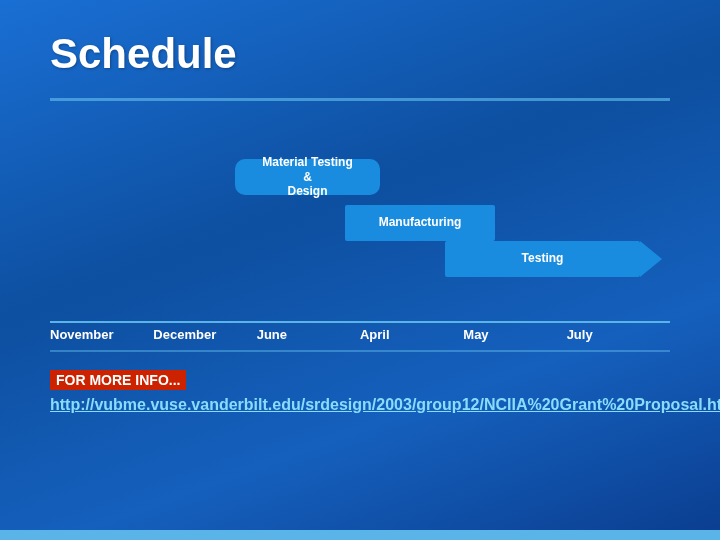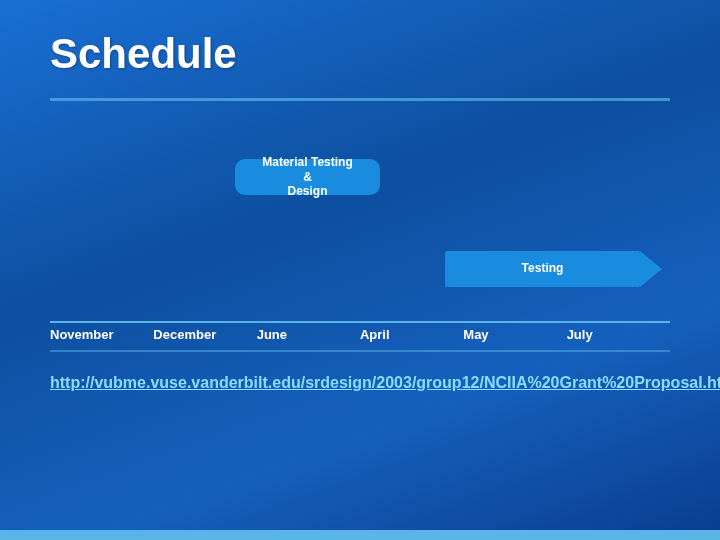--- a/index.html
+++ b/index.html
@@ -72,21 +72,21 @@
     
     #bar-manufacturing {
       left: 295px;
       top: 92px;
       width: 150px;
     }
 
     
     #bar-testing {
       left: 395px;
-      top: 138px;
+      top: 128px;
       width: 195px;
     }
 
     #bar-testing::after {
       content: '';
       position: absolute;
       right: -22px;
       top: 0;
       width: 0;
       height: 0;
@@ -177,39 +177,45 @@
 
   <div class="h-line"></div>
 
   <div class="gantt-wrapper">
 
 
     <div class="g-bar" id="bar-material">
       <span style="text-align:center;line-height:1.2;font-size:12px;">Material Testing<br>&amp;<br>Design</span>
     </div>
 
+    <div class="g-bar" id="bar-manufacturing">
+      <span>Manufacturing</span>
+    </div>
 
     <div class="g-bar" id="bar-testing">
       <span>Testing</span>
     </div>
 
   </div>
 
   <div class="timeline-axis">
     <div class="axis-month">November</div>
     <div class="axis-month">December</div>
     <div class="axis-month">June</div>
     <div class="axis-month">April</div>
     <div class="axis-month">May</div>
     <div class="axis-month">July</div>
   </div>
 
   <div class="h-line-thin"></div>
 
   <div class="bottom-section">
+    <div class="for-more-info">
+      <span>FOR MORE INFO...</span>
+    </div>
     <div class="link-text">
       <span>http://vubme.vuse.vanderbilt.edu/srdesign/2003/group12/NCIIA%20Grant%20Proposal.htm</span>
     </div>
   </div>
 
   <div class="bottom-bar"></div>
 
 </div>
 
 </body></html>

